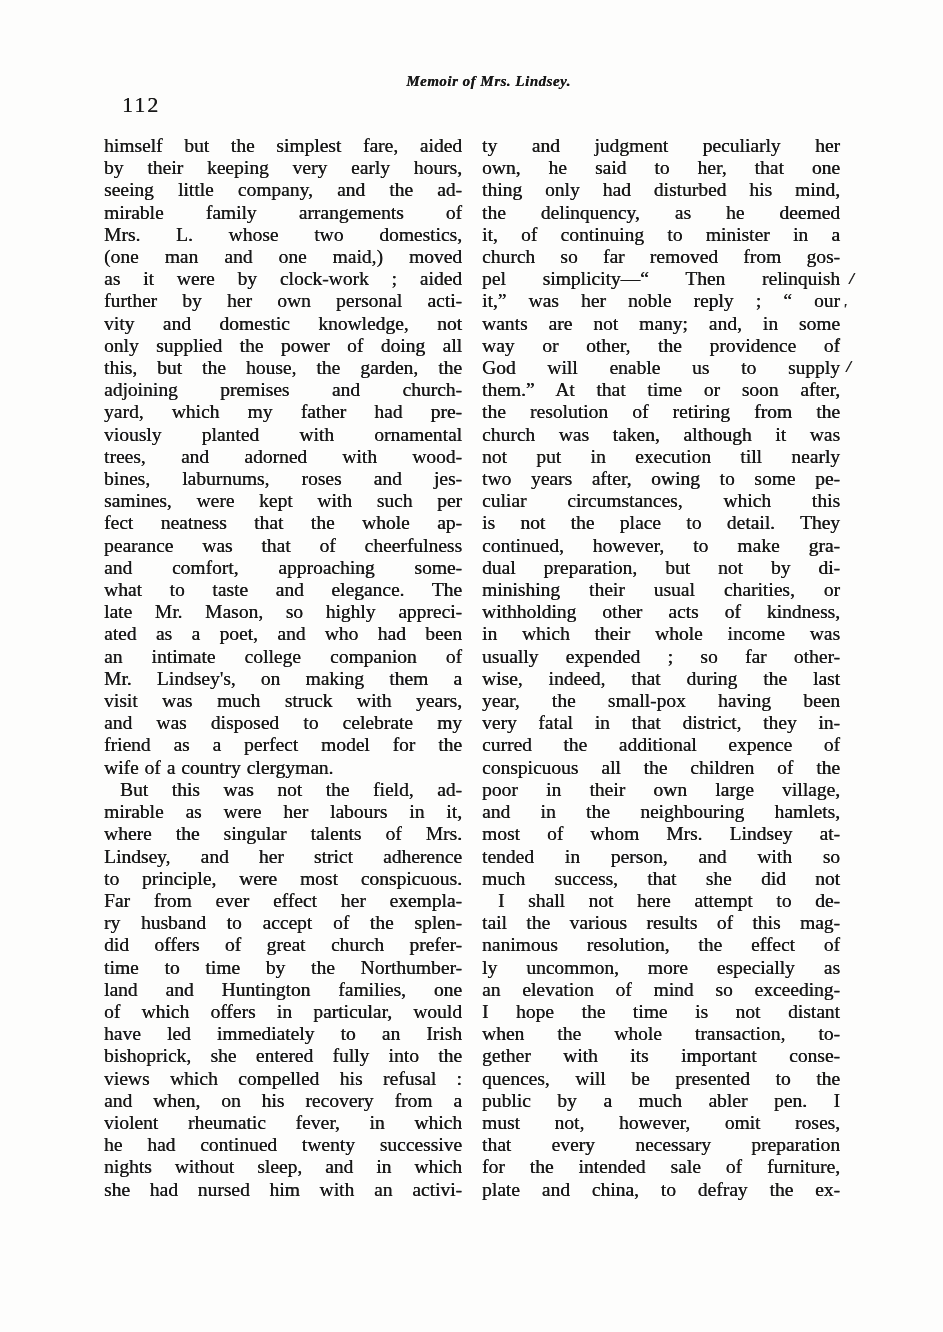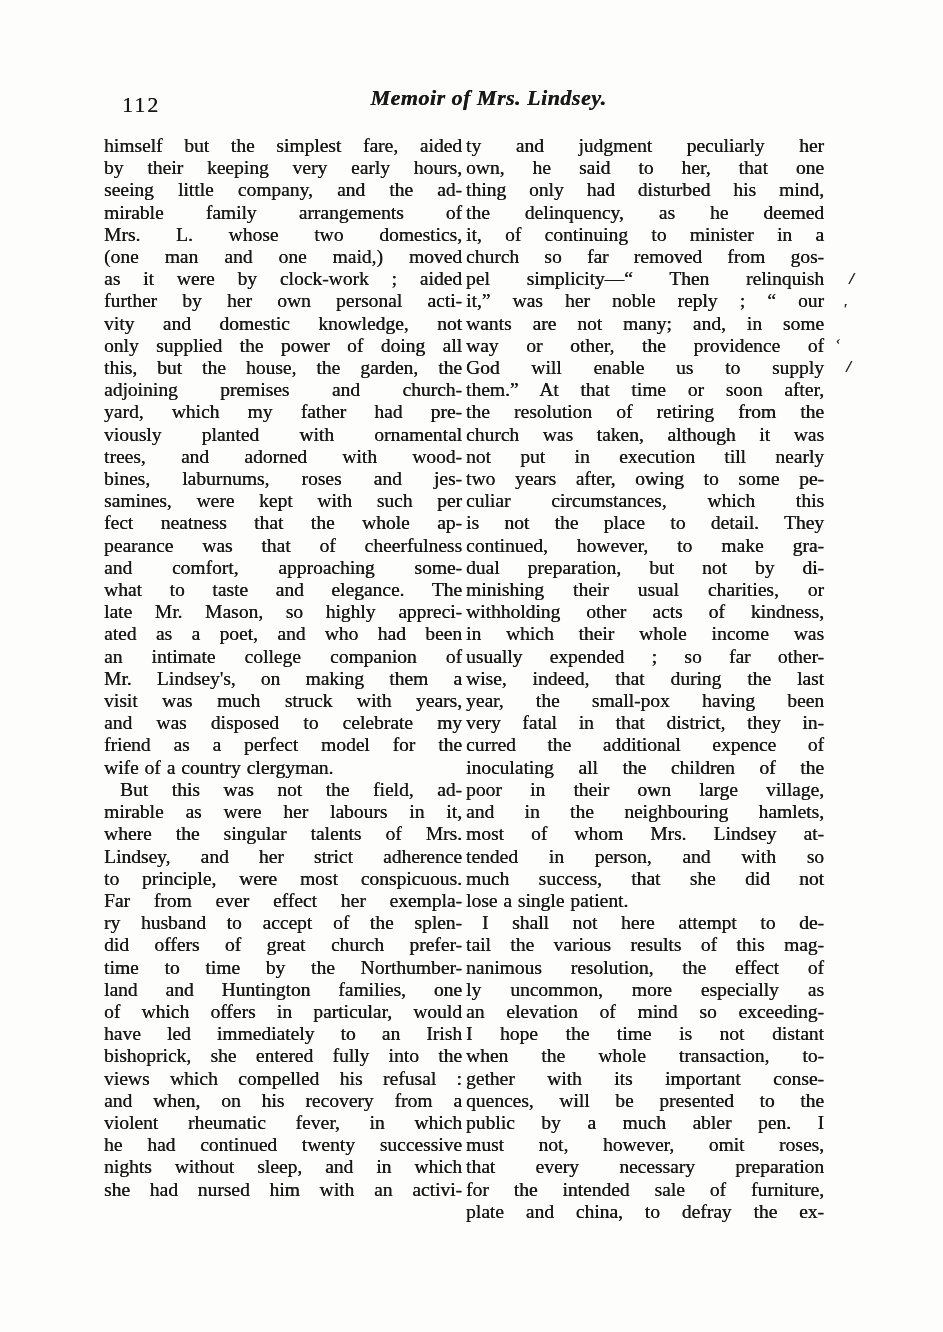--- a/index.html
+++ b/index.html
@@ -11,29 +11,29 @@
   .page {
     position:relative; width:943px; height:1332px;
     background:#fdfdfc; color:#191919; overflow:hidden;padding-left:10px;
   }
   .page-number {
     position:absolute; left:122px; top:92px;
     font-size:22px; letter-spacing:2px;
     text-shadow:0.3px 0 0 currentColor;
   }
   .running-title {
-    position:absolute; left:0; top:85px; width:943px;
+    position:absolute; left:0; top:73px; width:943px;
     box-sizing:border-box; padding-left:34px;
     text-align:center; font-style:italic; font-weight:bold;
-    font-size:22px; letter-spacing:0.5px;
+    font-size:15px; letter-spacing:0.5px;
     text-shadow:0.3px 0 0 currentColor;
   }
   .columns {
     position:absolute; left:104px; top:135px; width:736px;
-    display:flex; gap:4px;
+    display:flex; gap:20px;
   }
   .col { width:358px; }
   .line {
     font-size:19.5px; line-height:22.2px;
     text-align:justify; text-align-last:justify;
     text-shadow:0.3px 0 0 currentColor;
     word-spacing:1px;
   }
   .line.indent { text-indent:16px; }
   .line.end { text-align-last:left; }
@@ -122,27 +122,26 @@
         <div class="line">continued, however, to make gra-</div>
         <div class="line">dual preparation, but not by di-</div>
         <div class="line">minishing their usual charities, or</div>
         <div class="line">withholding other acts of kindness,</div>
         <div class="line">in which their whole income was</div>
         <div class="line">usually expended ; so far other-</div>
         <div class="line">wise, indeed, that during the last</div>
         <div class="line">year, the small-pox having been</div>
         <div class="line">very fatal in that district, they in-</div>
         <div class="line">curred the additional expence of</div>
-        <div class="line">inoculating all the children of the</div>
+        <div class="line">conspicuous all the children of the</div>
         <div class="line">poor in their own large village,</div>
         <div class="line">and in the neighbouring hamlets,</div>
         <div class="line">most of whom Mrs. Lindsey at-</div>
         <div class="line">tended in person, and with so</div>
         <div class="line">much success, that she did not</div>
-        <div class="line end">lose a single patient.</div>
         <div class="line indent">I shall not here attempt to de-</div>
         <div class="line">tail the various results of this mag-</div>
         <div class="line">nanimous resolution, the effect of</div>
         <div class="line">ly uncommon, more especially as</div>
         <div class="line">an elevation of mind so exceeding-</div>
         <div class="line">I hope the time is not distant</div>
         <div class="line">when the whole transaction, to-</div>
         <div class="line">gether with its important conse-</div>
         <div class="line">quences, will be presented to the</div>
         <div class="line">public by a much abler pen. I</div>

